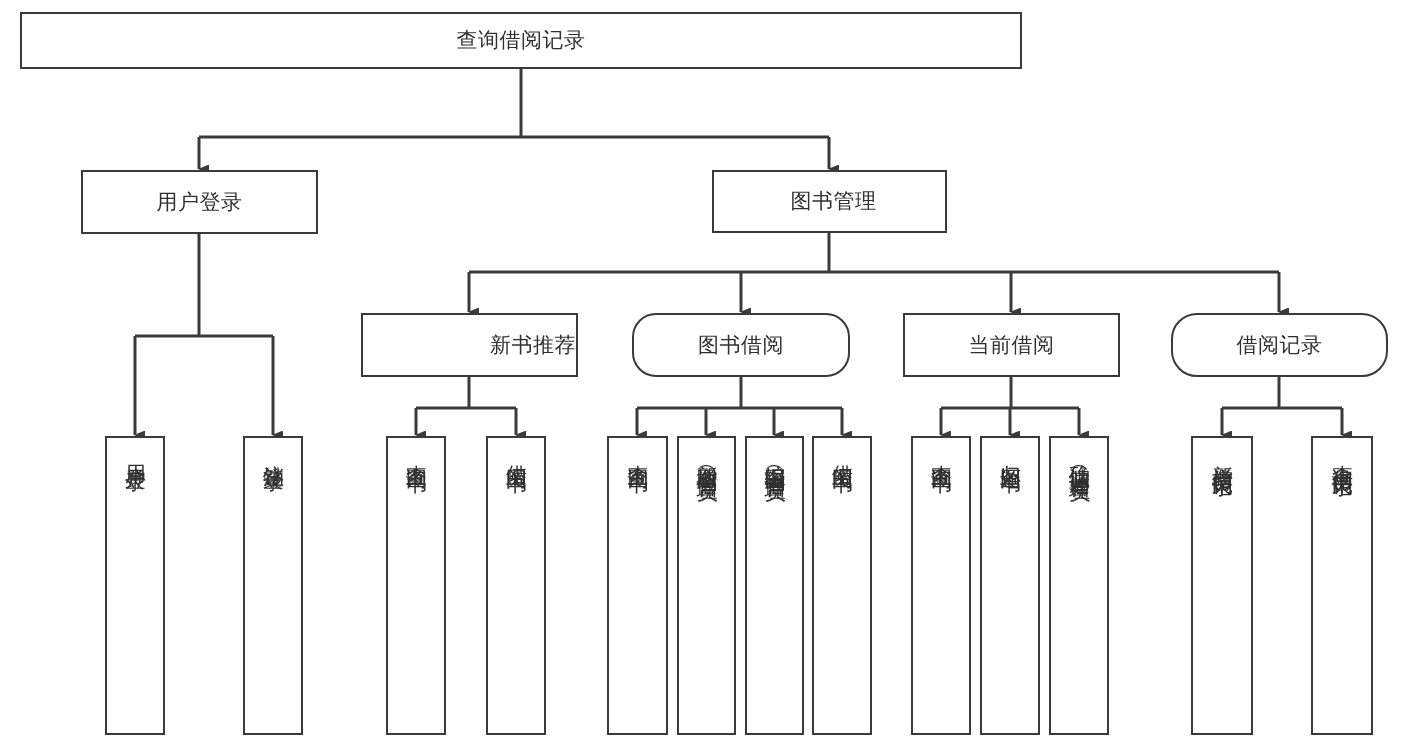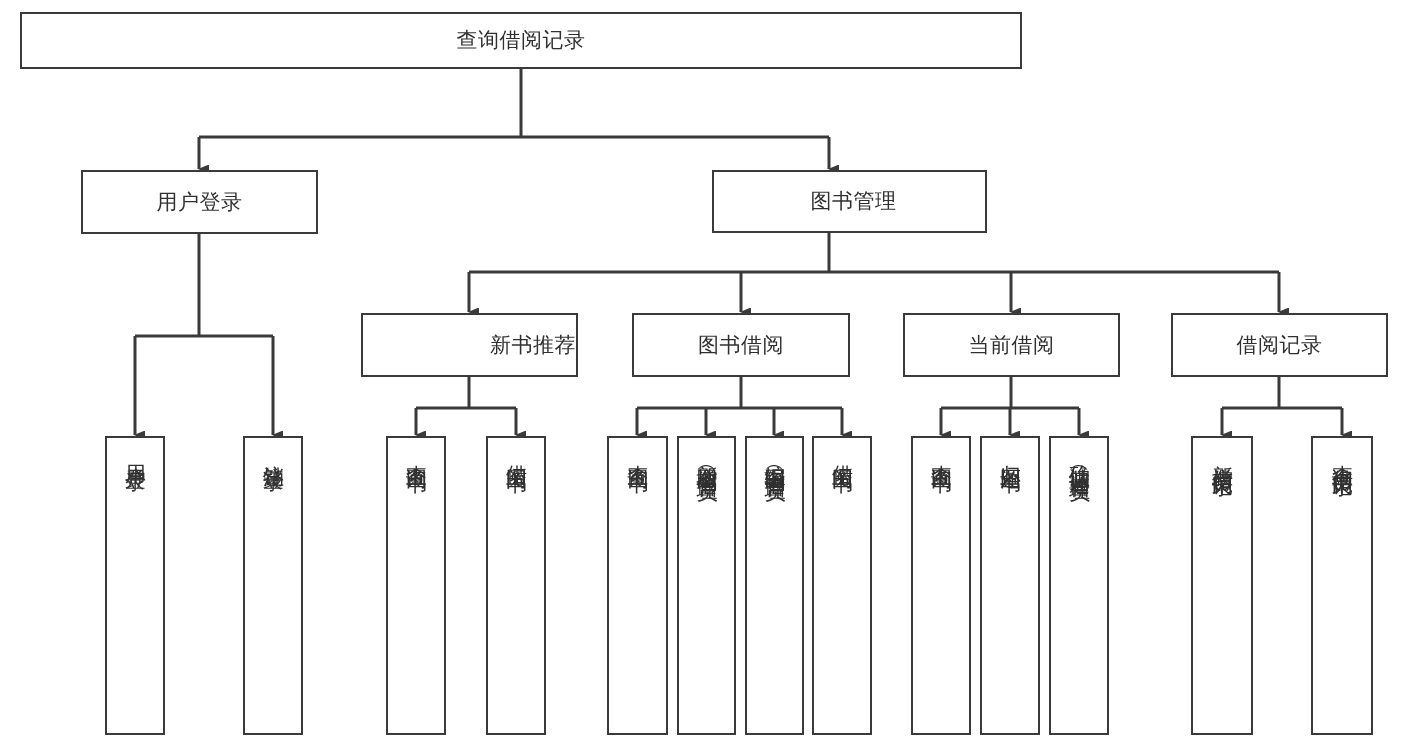--- a/index.html
+++ b/index.html
@@ -117,36 +117,36 @@
   </svg>
 
   <div class="node-box node-h" style="left: 20px; top: 12px; width: 1002px; height: 57px;">
     <span class="node-label">查询借阅记录</span>
   </div>
 
   <div id="level2-container">
       <div class="node-box node-h" style="left: 81px; top: 170px; width: 237px; height: 64px;">
         <span class="node-label">用户登录</span>
       </div>
-      <div class="node-box node-h" style="left: 712px; top: 170px; width: 275px; height: 63px; padding-left: 8px;">
+      <div class="node-box node-h" style="left: 712px; top: 170px; width: 235px; height: 63px; padding-left: 8px;">
         <span class="node-label">图书管理</span>
       </div>
     </div>
 
   <div id="level3-container">
       <div class="node-box node-h" style="left: 361px; top: 313px; width: 217px; height: 64px; justify-content: flex-end;">
         <span class="node-label">新书推荐</span>
       </div>
-      <div class="node-box node-h" style="left: 632px; top: 313px; width: 218px; height: 64px;">
+      <div class="node-box node-h" style="left: 632px; top: 313px; width: 218px; height: 64px; border-radius: 24px;">
         <span class="node-label">图书借阅</span>
       </div>
       <div class="node-box node-h" style="left: 903px; top: 313px; width: 217px; height: 64px;">
         <span class="node-label">当前借阅</span>
       </div>
-      <div class="node-box node-h" style="left: 1171px; top: 313px; width: 217px; height: 64px;">
+      <div class="node-box node-h" style="left: 1171px; top: 313px; width: 217px; height: 64px; border-radius: 26px;">
         <span class="node-label">借阅记录</span>
       </div>
     </div>
 
   <div id="leaves-container">
       <div class="node-box node-v" style="left: 105px; top: 436px; width: 60px; height: 299px;">
         <span class="node-label">用户登录</span>
       </div>
       <div class="node-box node-v" style="left: 243px; top: 436px; width: 60px; height: 299px;">
         <span class="node-label">注销登录</span>

